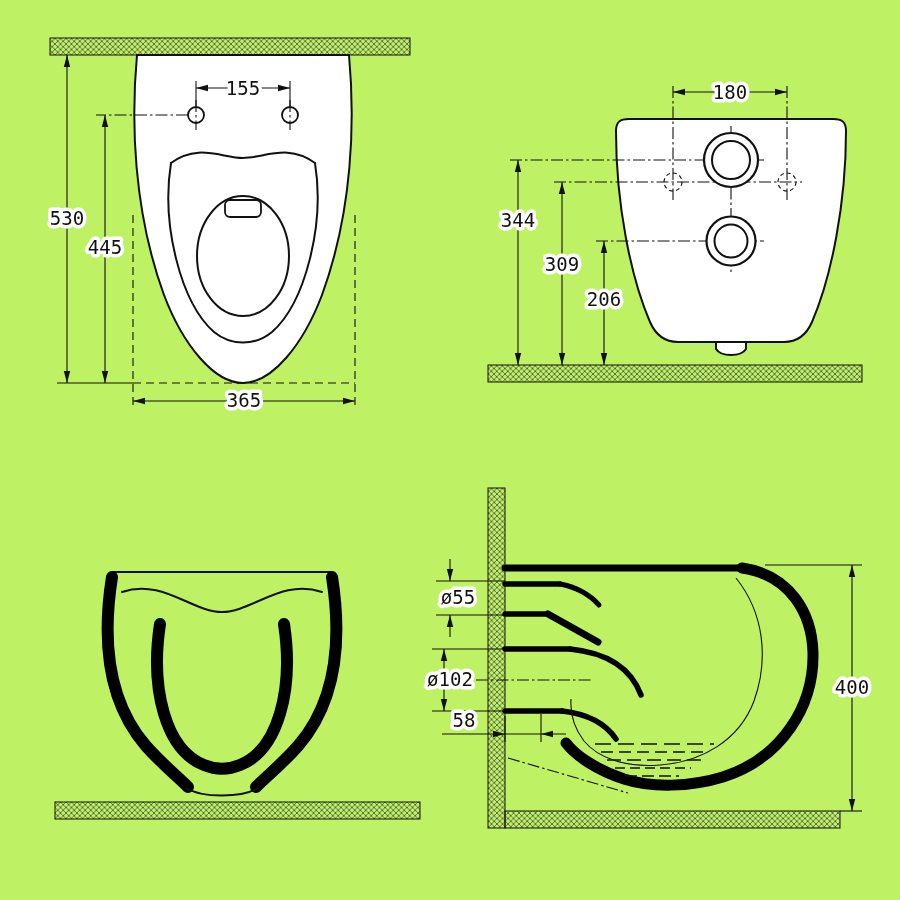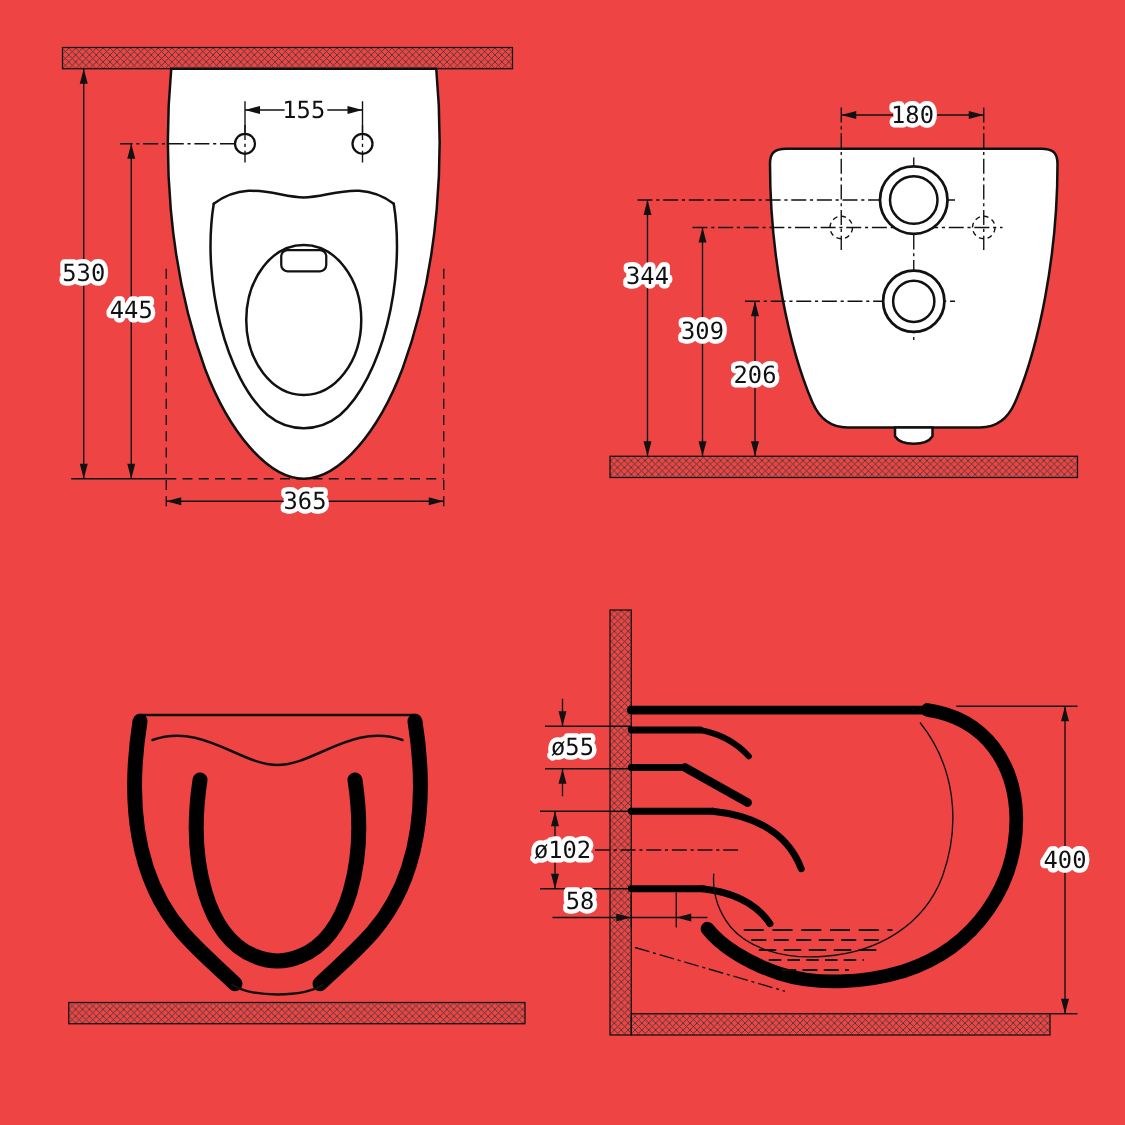--- a/index.html
+++ b/index.html
@@ -1,16 +1,16 @@
 <!DOCTYPE html>
 <html><head>
 <meta charset="utf-8">
 <style>
   html,body{margin:0;padding:0;background:#ffffff;}
-  .sheet{position:relative;width:900px;height:900px;background:#ef4444;overflow:hidden;
+  .sheet{position:relative;width:900px;height:900px;background:#bef264;overflow:hidden;
          font-family:"DejaVu Sans Mono", monospace;}
   .view{position:absolute;}
   #v-top{left:0;top:0;}
   #v-front{left:450px;top:0;}
   #v-sec-front{left:0;top:450px;}
   #v-sec-side{left:420px;top:450px;}
 
   
   .obj{stroke:#111;stroke-width:2;fill:none;stroke-linecap:round;}
   .objf{stroke:#111;stroke-width:2;fill:#fff;}

